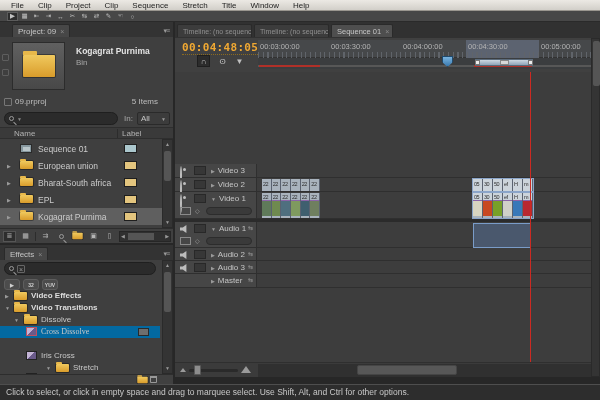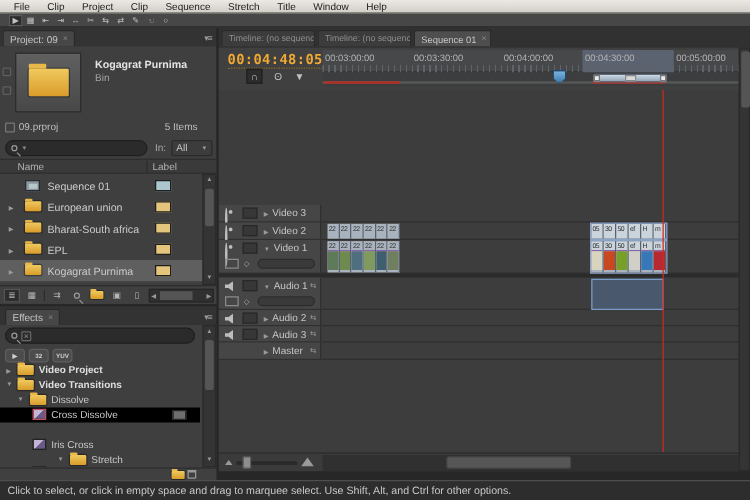--- a/index.html
+++ b/index.html
@@ -85,21 +85,21 @@
   
   #fx-tabbar { left:0; top:245px; width:173px; height:15px; }
   #fx-body { left:0; top:260px; width:173px; height:124px; background:#3f3f3f; overflow:hidden; }
   #fx-search { left:4px; top:262px; width:152px; height:13px; }
   #fx-search .val { font-size:8px; color:#d0d0d0; flex:1; }
   #fx-search .clr { font-size:7px; color:#999; border:1px solid #666; border-radius:1px; width:8px; height:8px; line-height:7px; text-align:center; }
   #fx-filters { left:4px; top:279px; display:flex; gap:3px; }
   .fxf { width:16px; height:11px; background:#4c4c4c; border:1px solid #5e5e5e; border-radius:3px;
     font-size:5px; color:#d0d0d0; display:flex; align-items:center; justify-content:center; font-weight:bold; }
   .fxrow { position:absolute; left:0; width:160px; height:12px; }
-  .fxrow.sel { background:#000000; }
+  .fxrow.sel { background:#0369a1;font-family:Liberation Serif, serif; }
   .fxrow .dis { position:absolute; font-size:5px; color:#9a9a9a; top:3px; }
   .fxrow .lbl { position:absolute; top:1px; font-size:8px; color:#c8c8c8; white-space:nowrap; }
   .fxrow.bold .lbl { font-weight:bold; color:#dedede; }
   .fxrow .fo { position:absolute; top:2px; }
   .tric { position:absolute; top:1px; width:11px; height:9px; border:1px solid #222;
     background:linear-gradient(135deg,#c3b4d6 50%,#6a5a8a 50%); }
   .tric.def { border:1px solid #c05060; }
   .fxbadge { position:absolute; left:138px; top:2px; width:11px; height:8px; background:#6e6e6e; border:1px solid #2a2a2a; }
   #fx-vsb { left:162px; top:260px; width:11px; height:114px; }
   #fx-bottom { left:0; top:374px; width:173px; height:10px; background:#404040; border-top:1px solid #2d2d2d; }
@@ -197,21 +197,21 @@
     <span class="tool">↔</span>
     <span class="tool">✂</span>
     <span class="tool">⇆</span>
     <span class="tool">⇄</span>
     <span class="tool">✎</span>
     <span class="tool">☜</span>
     <span class="tool">○</span>
   </div>
 
   <div id="proj-tabbar" class="abs tabbar">
-    <div class="ptab" style="left:2px;">
+    <div class="ptab" style="left:12px;">
       <span>Project: 09</span>
       <span class="x">×</span>
     </div>
     <span class="pmenu">▾≡</span>
   </div>
   <div id="proj-body" class="abs"></div>
 
   <div id="pv-strip" class="abs">
     <span></span>
     <span></span>
@@ -315,21 +315,21 @@
   </div>
   <div id="fx-filters" class="abs">
     <span class="fxf">▶</span>
     <span class="fxf">32</span>
     <span class="fxf">YUV</span>
   </div>
 
   <div class="fxrow abs bold" style="top:290px;">
     <span class="dis" style="left:5px;">▶</span>
     <span class="fo folder" style="left:14px;"></span>
-    <span class="lbl" style="left:31px;">Video Project</span>
+    <span class="lbl" style="left:31px;">Video Effects</span>
   </div>
   <div class="fxrow abs bold" style="top:302px;">
     <span class="dis" style="left:5px;">▼</span>
     <span class="fo folder" style="left:14px;"></span>
     <span class="lbl" style="left:31px;">Video Transitions</span>
   </div>
   <div class="fxrow abs" style="top:314px;">
     <span class="dis" style="left:14px;">▼</span>
     <span class="fo folder" style="left:24px;"></span>
     <span class="lbl" style="left:41px;">Dissolve</span>

